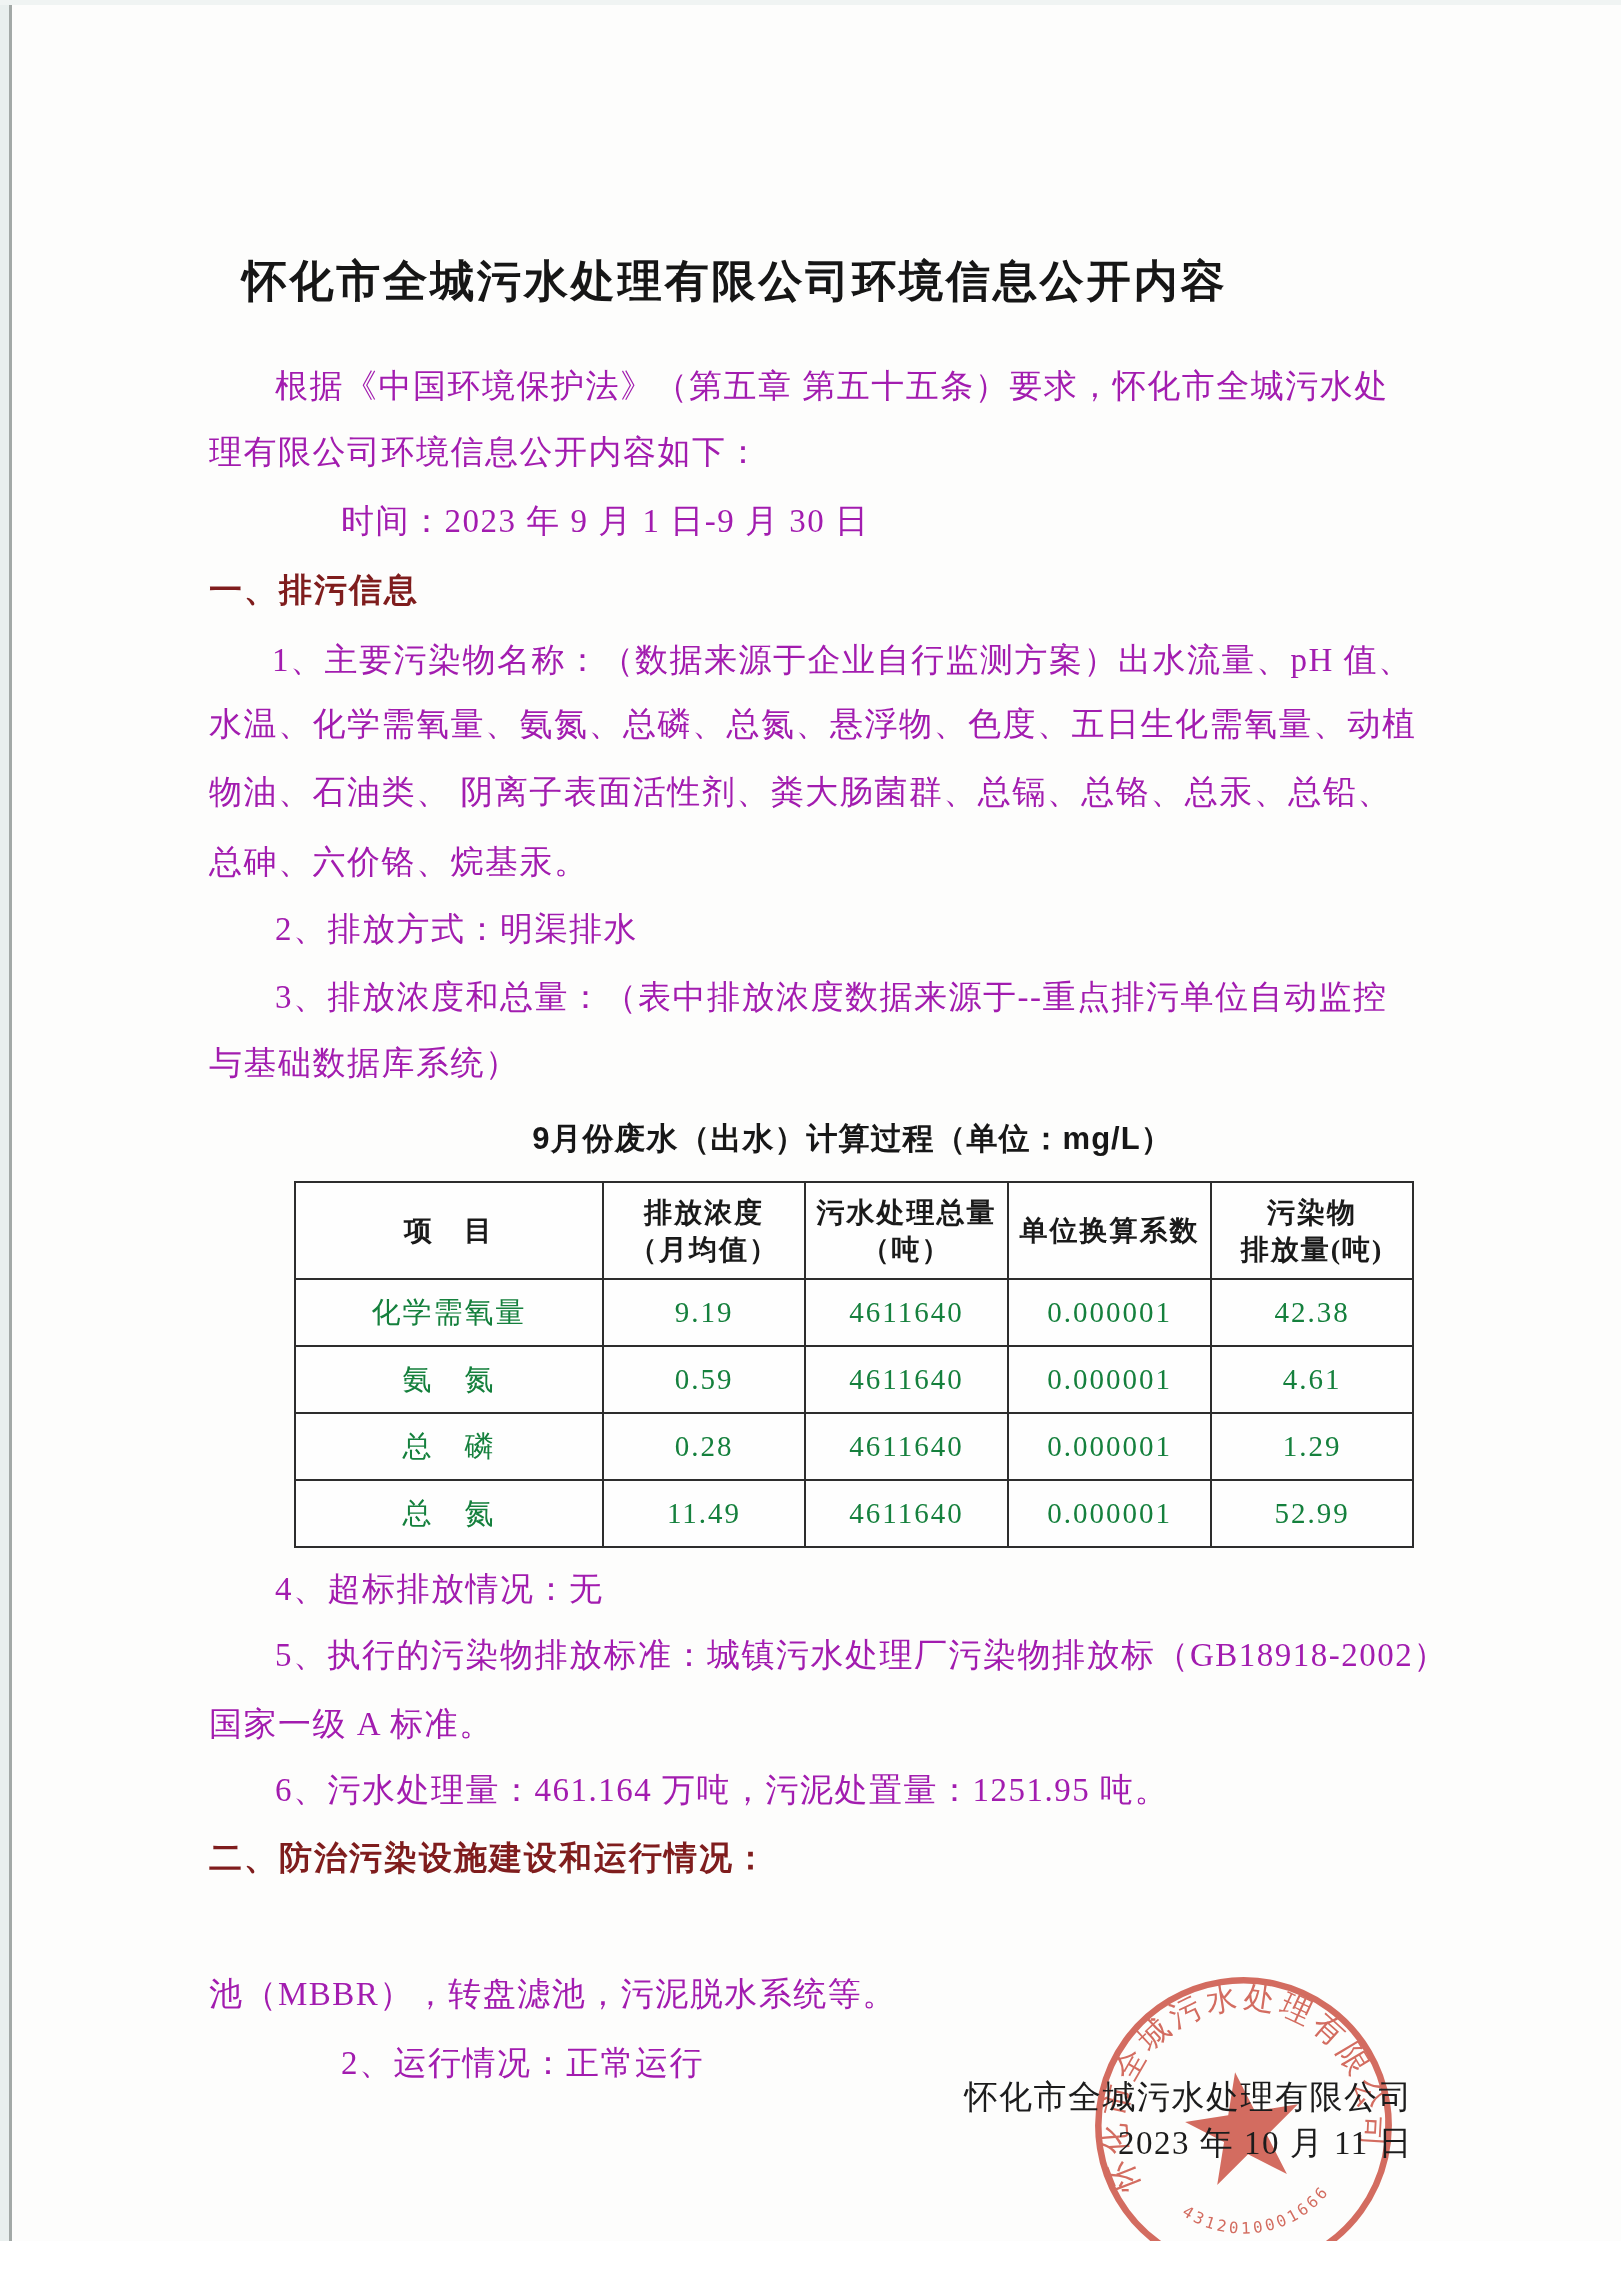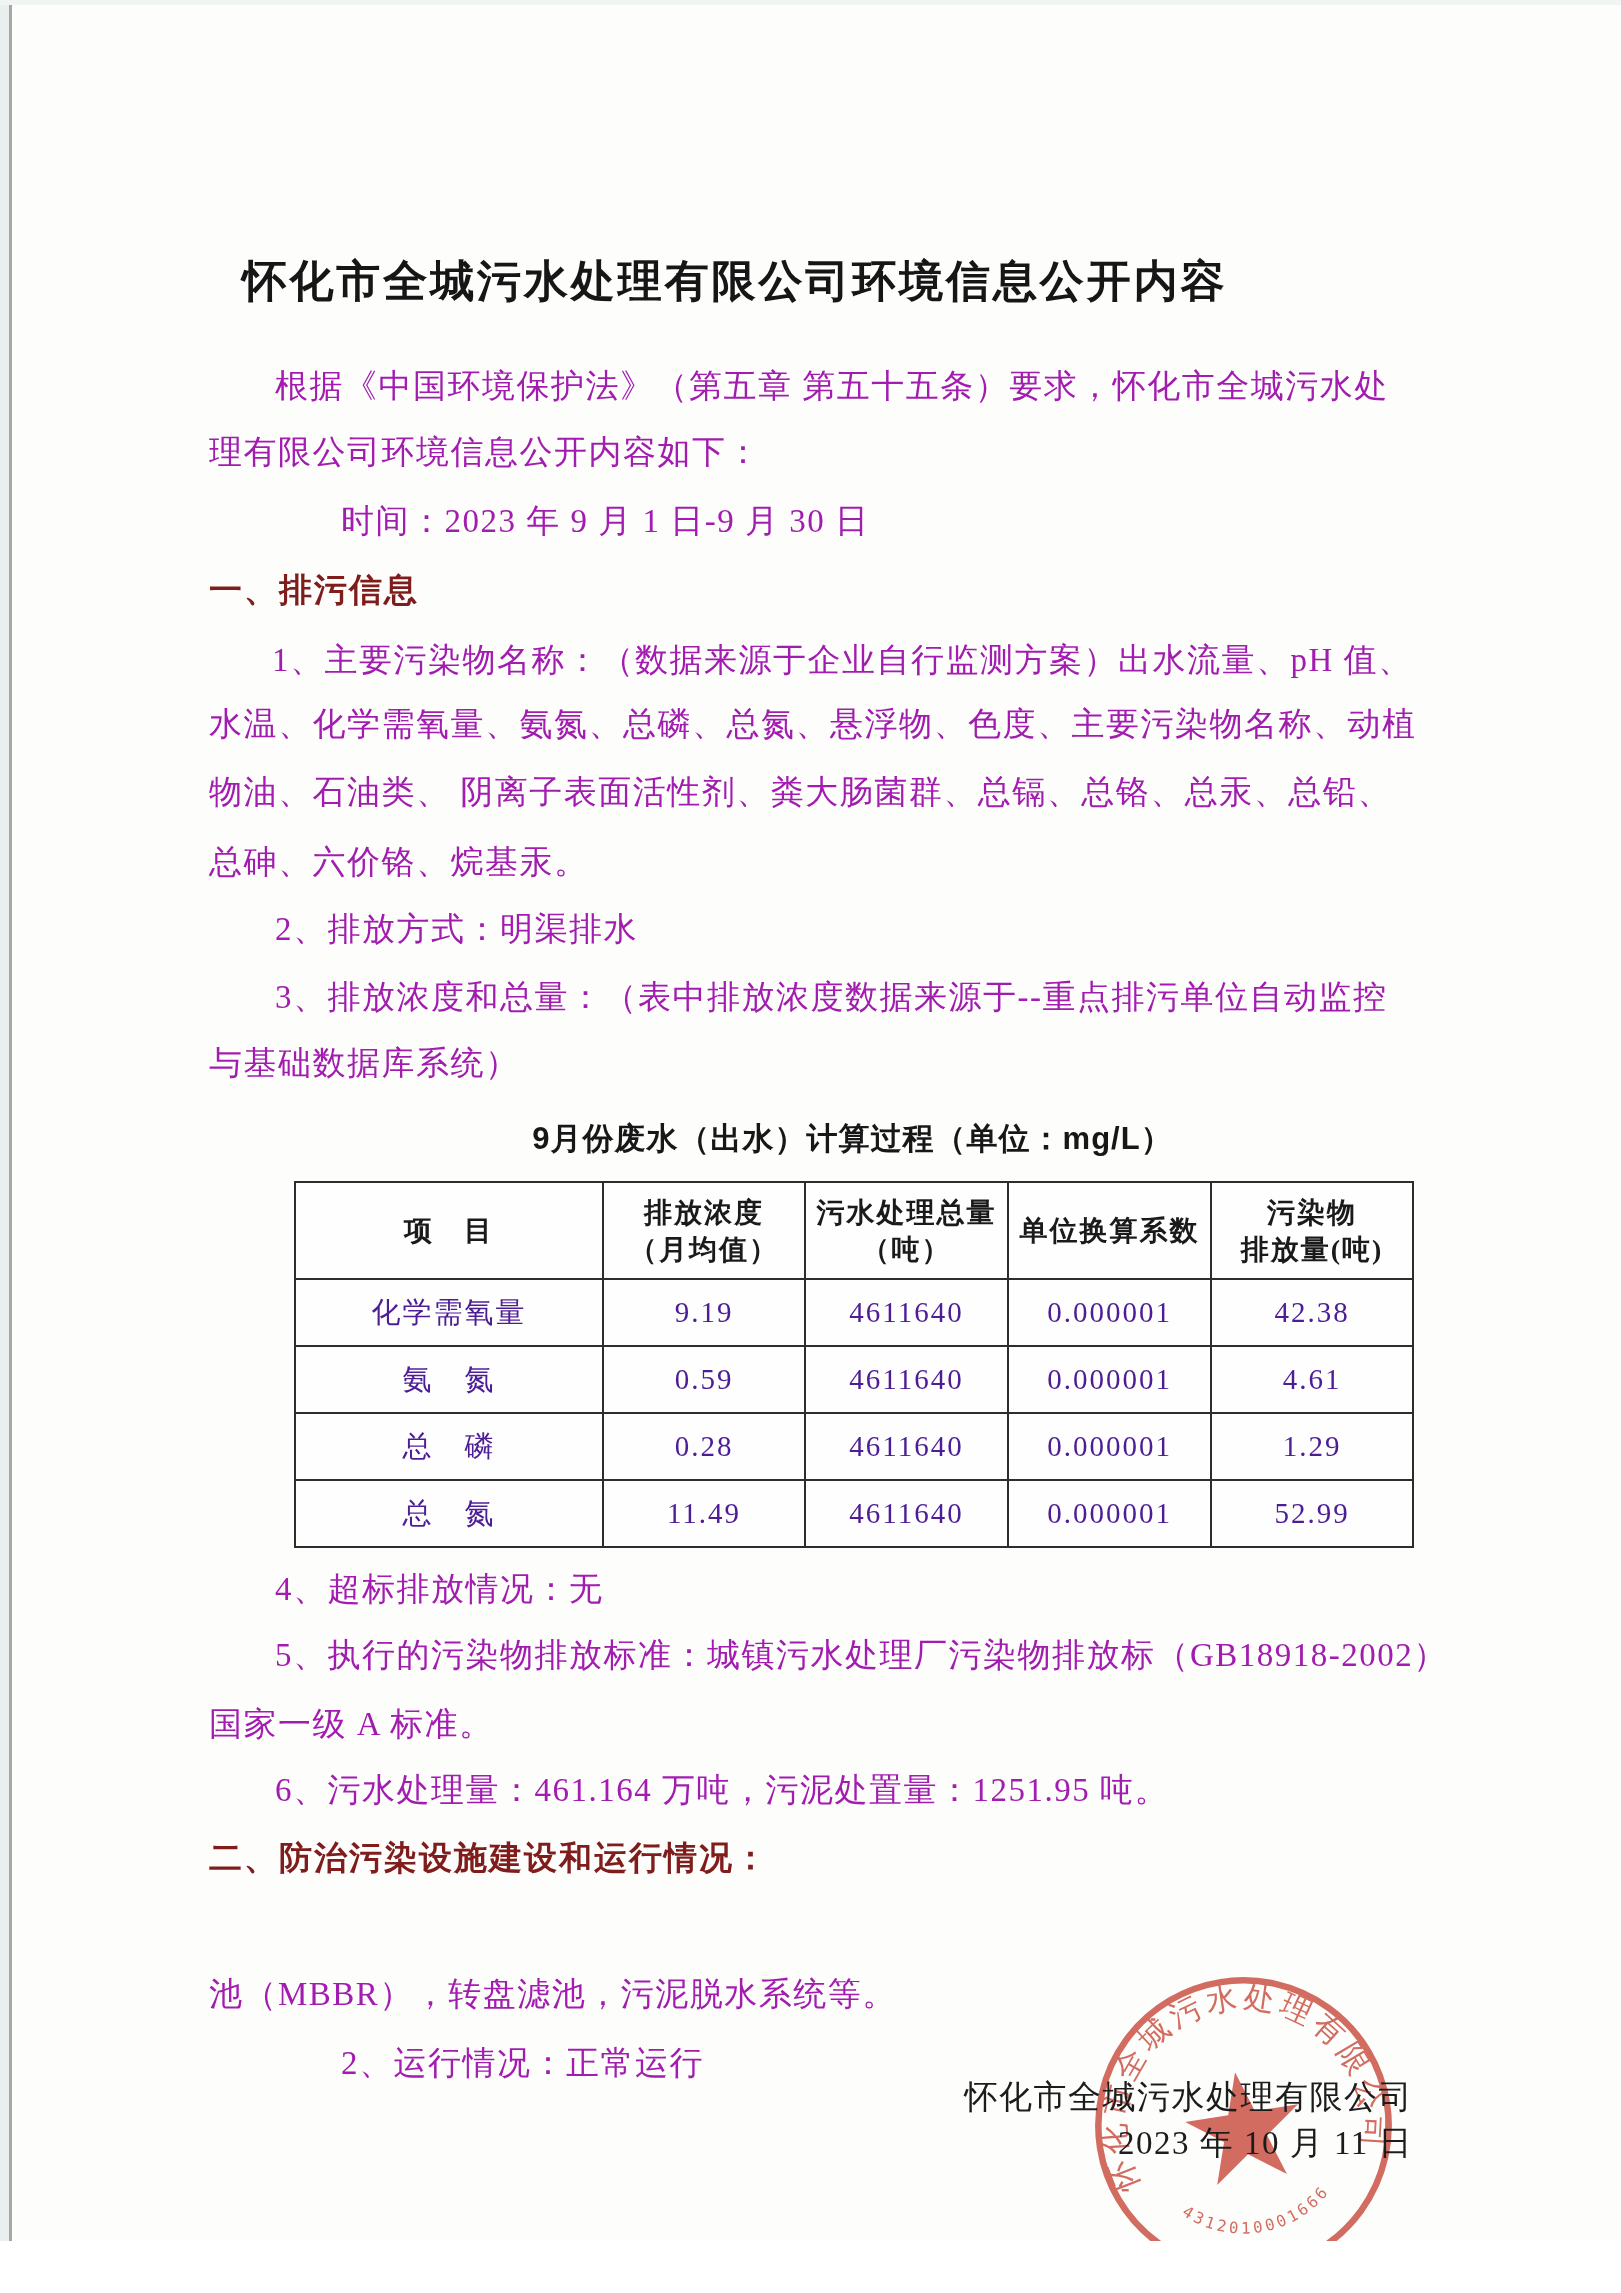--- a/index.html
+++ b/index.html
@@ -51,21 +51,21 @@
     text-align:center;vertical-align:middle;
     padding:0;
   }
   table.data th{
     font-size:28px;font-weight:700;
     font-family:"Liberation Serif","DejaVu Serif",serif;
     white-space:pre-line;line-height:37px;letter-spacing:2px;
     color:#1a1a1a;height:95px;
   }
   table.data td{
-    font-size:29px;letter-spacing:2px;color:#4c1d95;height:65px;
+    font-size:29px;letter-spacing:2px;color:#15803d;height:65px;
   }
   .col-item{width:308px;}
   .col-a{width:202px;}.col-b{width:203px;}.col-c{width:203px;}.col-d{width:202px;}
 
   .sig{
     position:absolute;right:208px;
     font-size:33px;line-height:45px;letter-spacing:1.5px;
     white-space:nowrap;text-align:right;color:#1c1c1c;
   }
   .sig-company{top:2075px;}
@@ -91,21 +91,21 @@
 
   <h1 class="doc-title">怀化市全城污水处理有限公司环境信息公开内容</h1>
 
   <div class="ln" style="top:365px;left:275px;">根据《中国环境保护法》（第五章 第五十五条）要求，怀化市全城污水处</div>
   <div class="ln" style="top:431px;left:209px;">理有限公司环境信息公开内容如下：</div>
   <div class="ln" style="top:500px;left:341px;">时间：2023 年 9 月 1 日-9 月 30 日</div>
 
   <div class="ln hd" style="top:568px;left:209px;">一、排污信息</div>
 
   <div class="ln" style="top:639px;left:272px;">1、主要污染物名称：（数据来源于企业自行监测方案）出水流量、pH 值、</div>
-  <div class="ln" style="top:703px;left:209px;">水温、化学需氧量、氨氮、总磷、总氮、悬浮物、色度、主要污染物名称、动植</div>
+  <div class="ln" style="top:703px;left:209px;">水温、化学需氧量、氨氮、总磷、总氮、悬浮物、色度、五日生化需氧量、动植</div>
   <div class="ln" style="top:771px;left:209px;">物油、石油类、 阴离子表面活性剂、粪大肠菌群、总镉、总铬、总汞、总铅、</div>
   <div class="ln" style="top:841px;left:209px;">总砷、六价铬、烷基汞。</div>
 
   <div class="ln" style="top:908px;left:275px;">2、排放方式：明渠排水</div>
 
   <div class="ln" style="top:976px;left:275px;">3、排放浓度和总量：（表中排放浓度数据来源于--重点排污单位自动监控</div>
   <div class="ln" style="top:1042px;left:209px;">与基础数据库系统）</div>
 
   <div class="tbl-title">9月份废水（出水）计算过程（单位：mg/L）</div>
 

